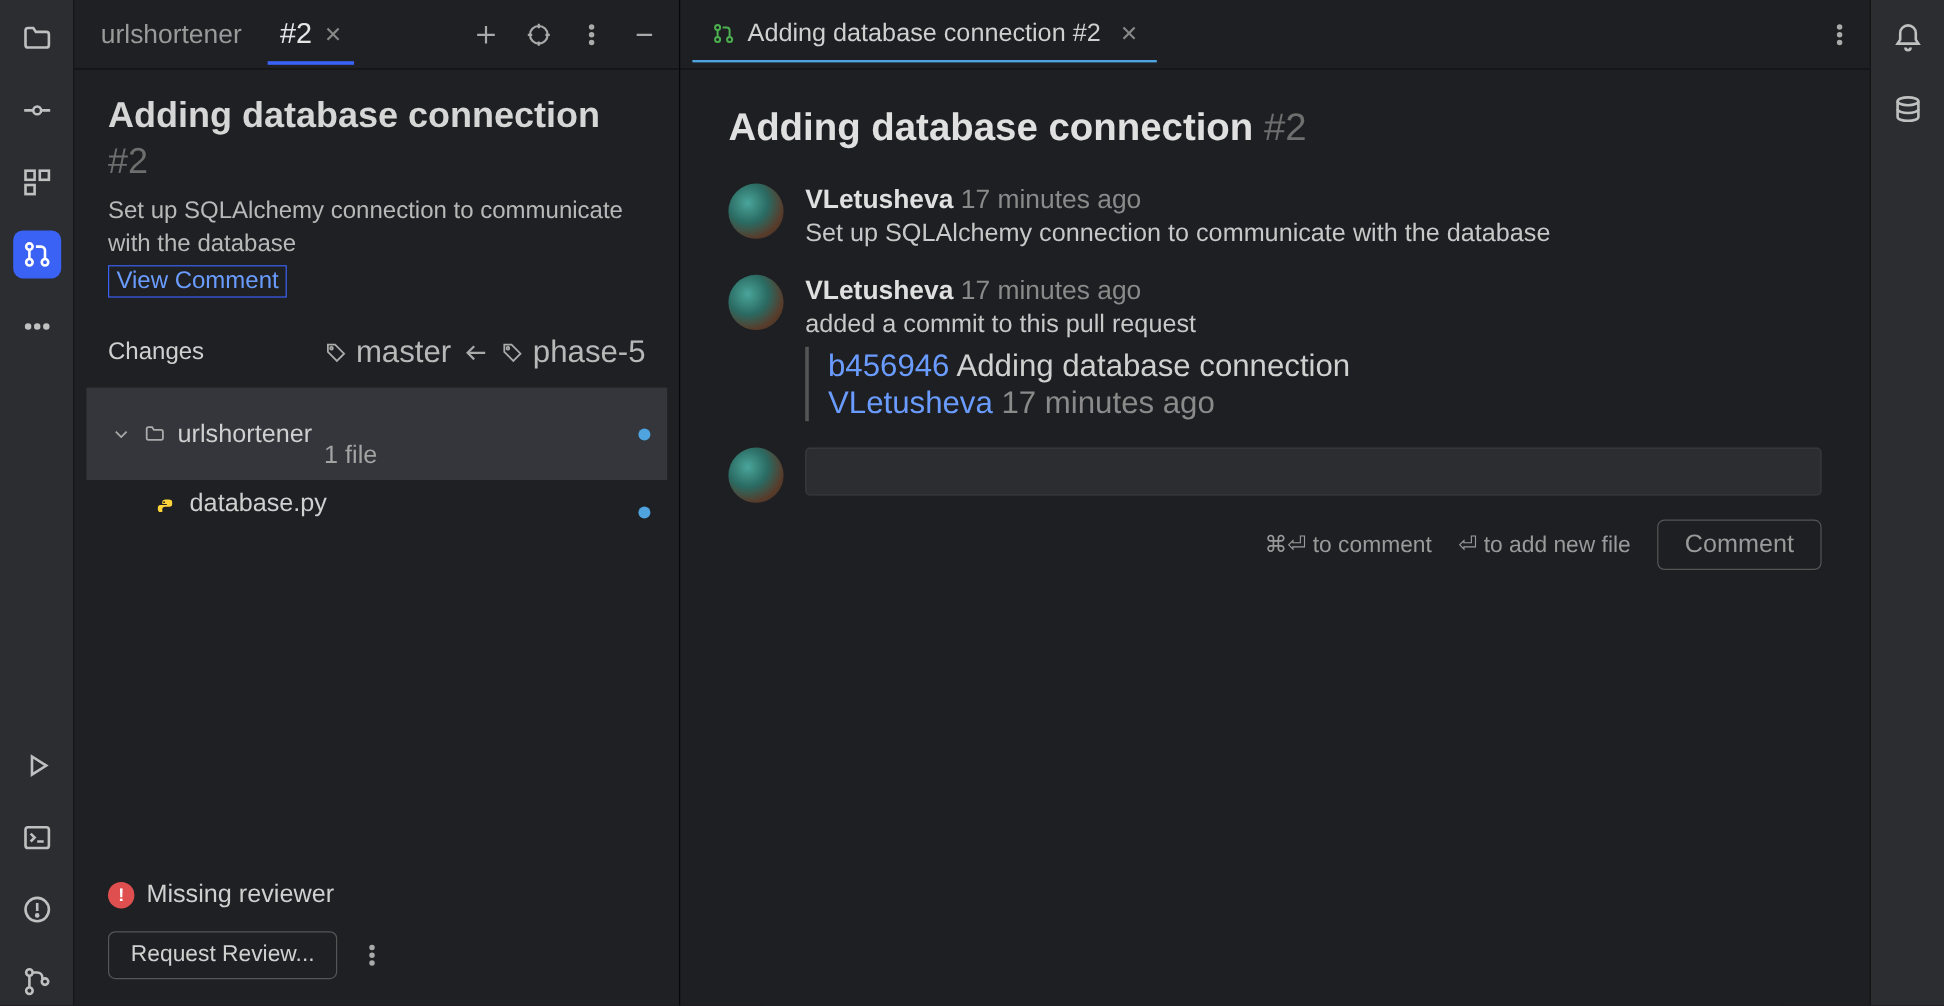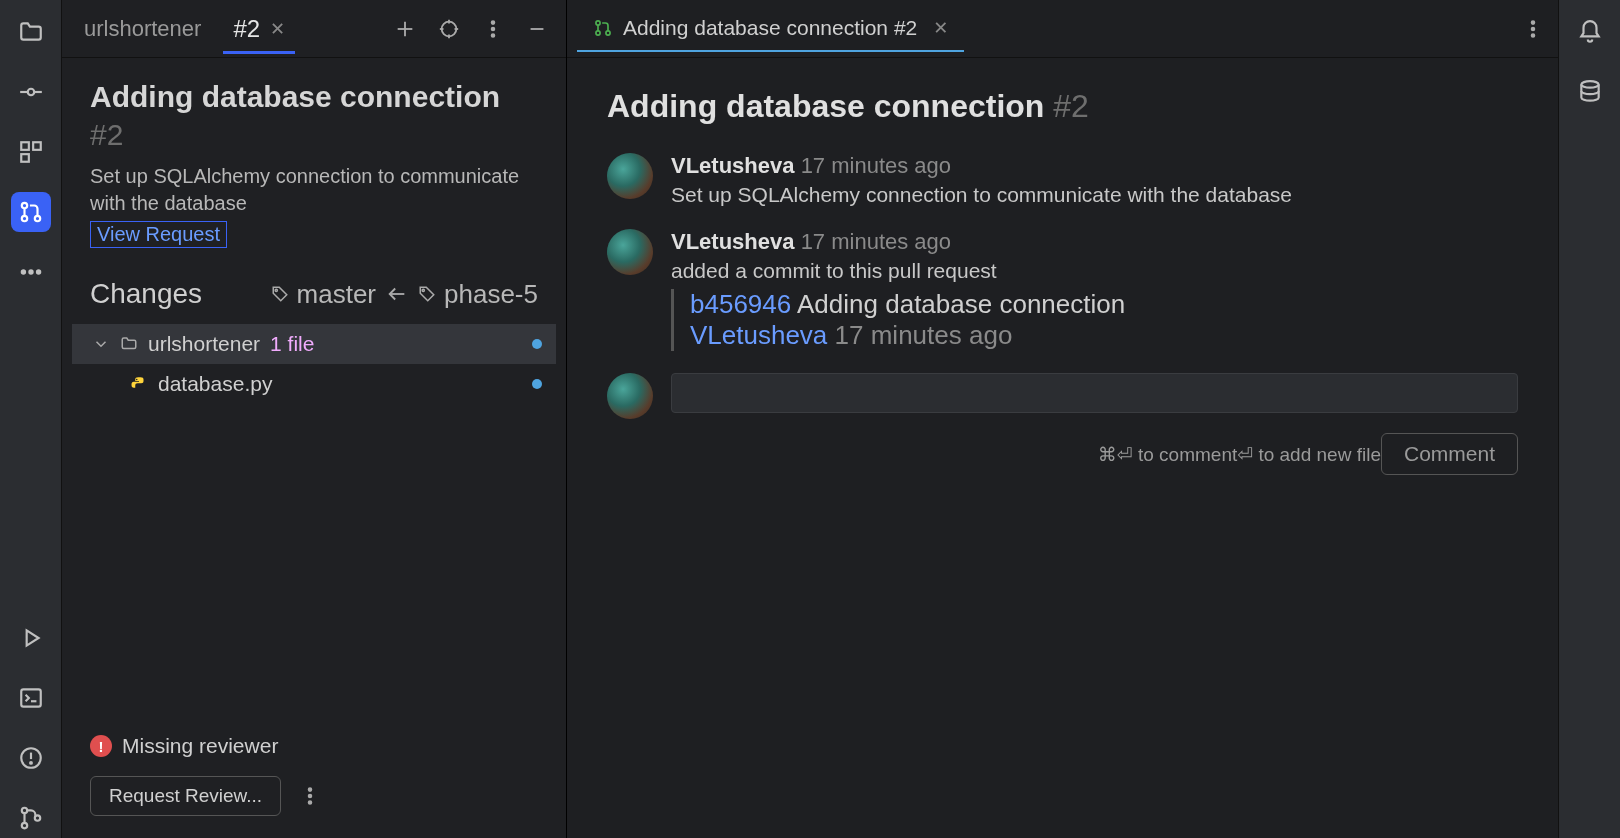--- a/index.html
+++ b/index.html
@@ -79,34 +79,34 @@
   }
   .toolbar-icon svg { width: 22px; height: 22px; stroke: currentColor; fill: none; stroke-width: 2; }
 
   .side-body { padding: 20px 28px 10px 28px; flex: 1; overflow: auto; }
   .pr-title { font-size: 30px; font-weight: 600; color: #d6d6d6; line-height: 1.25; margin-bottom: 10px; }
   .pr-title .num { color: #6e6e6e; font-weight: 500; }
   .pr-desc { font-size: 20px; color: #b8b8b8; line-height: 1.35; margin-bottom: 4px; }
   .view-timeline { display: inline-block; color: #6a9cff; border: 1px solid #3a62f5; padding: 1px 6px; font-size: 20px; cursor: pointer; }
 
   .changes-hdr { display: flex; align-items: center; margin-top: 30px; margin-bottom: 14px; gap: 10px; }
-  .changes-hdr .lbl { font-size: 28px; color: #d0d0d0; }
+  .changes-hdr .lbl { font-size: 20px; color: #d0d0d0; }
   .changes-hdr .spacer { flex: 1; }
   .branch { display: flex; align-items: center; gap: 8px; color: #b8b8b8; font-size: 26px; }
   .tag-ico { width: 18px; height: 18px; stroke: #aaa; fill: none; stroke-width: 2; }
   .arrow-ico { width: 22px; height: 22px; stroke: #aaa; fill: none; stroke-width: 2; }
 
   .tree-row {
     display: flex; align-items: center; gap: 10px;
     padding: 8px 14px;
     font-size: 21px;
   }
   .tree-row.folder { background: #34363b; border-radius: 0; margin-left:-18px; margin-right:-18px; padding-left: 20px;}
-  .tree-row.file { padding-left: 58px; margin-left:-18px; margin-right:-18px;}
-  .tree-row .count { color: #f0abfc; }
+  .tree-row.file { padding-left: 58px; margin-left:-18px; margin-right:-18px;align-items:flex-end;}
+  .tree-row .count { color: #a3a3a3; margin-top: 37px; }
   .tree-row .spacer { flex: 1; }
   .dot { width: 10px; height: 10px; border-radius: 50%; background: #4fa4e0; }
   .chev-ico, .folder-ico, .py-ico {
     width: 18px; height: 18px; flex-shrink: 0;
   }
   .chev-ico { stroke: #aaa; fill: none; stroke-width: 2; }
   .folder-ico { stroke: #aaa; fill: none; stroke-width: 2; }
   .py-ico { fill: #ffd43b; }
 
   .side-footer { padding: 14px 28px 22px 28px; }
@@ -147,21 +147,21 @@
   .commit-block { border-left: 3px solid #555; padding-left: 16px; margin-top: 6px; font-size: 26px; }
   .commit-block .hash { color: #6a9cff; cursor: pointer; }
   .commit-block .userlink { color: #6a9cff; cursor: pointer; }
   .commit-block .ago { color: #8a8a8a; }
 
   .comment-row { display: flex; gap: 18px; margin-top: 18px; }
   .comment-input {
     flex: 1; height: 40px; background: #2b2d31; border: 1px solid #3a3c40;
     border-radius: 4px; color: #d0d0d0; padding: 4px 10px; font-size: 18px;
   }
-  .hint-row { display: flex; justify-content: flex-end; align-items: center; margin-top: 14px; font-size: 19px; color: #9a9a9a; }
+  .hint-row { display: flex; justify-content: flex-end; align-items: center; gap: 22px; margin-top: 14px; font-size: 19px; color: #9a9a9a; }
   .hint-row .btn-comment {
     background: transparent; border: 1px solid #555; color: #9a9a9a;
     padding: 8px 22px; font-size: 21px; border-radius: 6px; cursor: pointer;
   }
 </style>
 </head>
 <body>
 
 <div class="root">
 
@@ -268,21 +268,21 @@
           </svg>
         </div>
     </div>
 
     <div class="side-body">
       <div class="pr-title">
         <span>Adding database connection</span>
         <span class="num">#2</span>
       </div>
       <div class="pr-desc">Set up SQLAlchemy connection to communicate with the database</div>
-      <span class="view-timeline">View Request</span>
+      <span class="view-timeline">View Comment</span>
 
       <div class="changes-hdr">
         <span class="lbl">Changes</span>
         <div class="spacer"></div>
         <div class="branch">
           <svg class="tag-ico" viewBox="0 0 24 24">
               <path d="M3 3h8l10 10-8 8L3 11V3z"></path>
               <circle cx="7" cy="7" r="1.5"></circle>
             </svg>
           <span>master</span>

